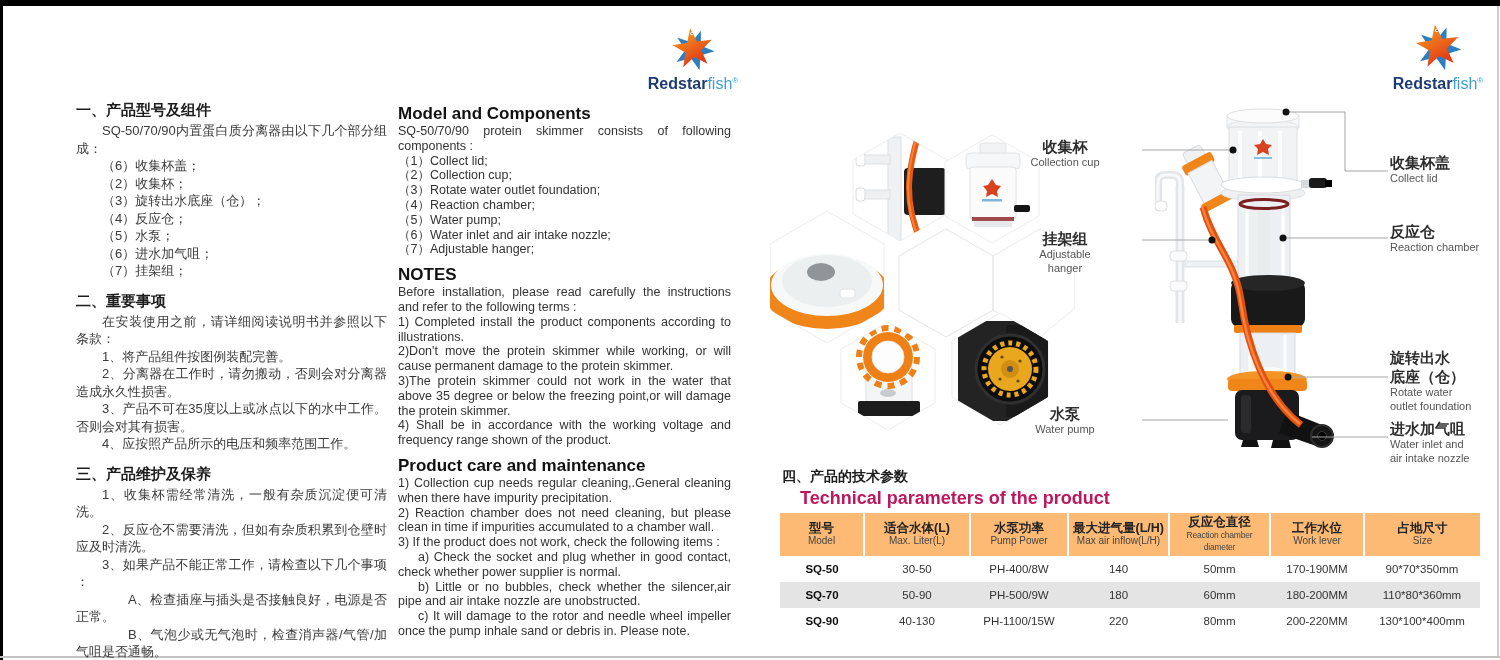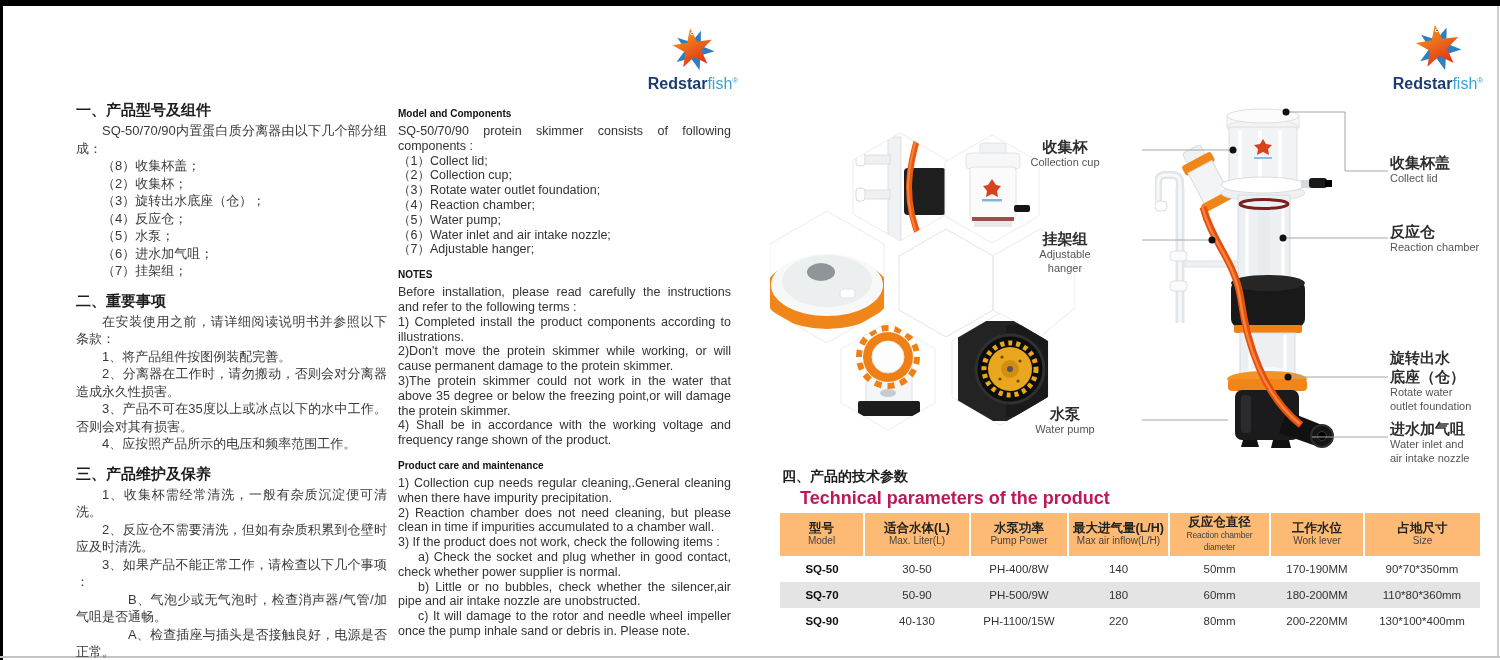--- a/index.html
+++ b/index.html
@@ -25,21 +25,21 @@
 
   
   .cn-col { position:absolute; left:40px; top:100px; width:347px; font-size:13px; line-height:17.5px; text-align:justify; color:#3a3a3a; }
   .cn-col h3 { margin:0 0 3px 0; font-size:15px; line-height:19px; color:#1d1d1d; }
   .cn-col section { margin-bottom:11px;margin-left:36px; }
   .cn-col p { margin:0; text-indent:2em; }
   .cn-col p.sub { text-indent:4em; }
 
   
   .en-col { position:absolute; left:398px; top:106px; width:333px; font-size:12.5px; line-height:14.8px; text-align:justify; color:#333; }
-  .en-col h3 { margin:0 0 2px 0; font-size:10px; line-height:16px; color:#111; }
+  .en-col h3 { margin:0 0 2px 0; font-size:17px; line-height:16px; color:#111; }
   .en-col section { margin-bottom:10px; }
   .en-col p { margin:0; }
   .en-col p.item { text-align:left; }
   .en-col p.sub { text-indent:1.6em; }
 
   
   .hex-cluster { position:absolute; left:770px; top:95px; }
   .product-fig { position:absolute; left:1155px; top:95px; }
   .connectors  { position:absolute; left:1060px; top:95px; pointer-events:none; }
 
@@ -115,43 +115,43 @@
       <circle cx="28.5" cy="12" r="2" fill="#fff"></circle>
         <circle cx="28.9" cy="12" r="0.9" fill="#5a2100"></circle>
     </svg>
     <div class="logo-text"><span class="primary">Redstar</span><span class="secondary">fish</span><sup>®</sup></div>
   </div>
 
   <div class="cn-col">
     <section>
       <h3>一、产品型号及组件</h3>
       <p>SQ-50/70/90内置蛋白质分离器由以下几个部分组成：</p>
-      <p>（8）收集杯盖；</p>
+      <p>（6）收集杯盖；</p>
       <p>（2）收集杯；</p>
       <p>（3）旋转出水底座（仓）；</p>
       <p>（4）反应仓；</p>
       <p>（5）水泵；</p>
       <p>（6）进水加气咀；</p>
       <p>（7）挂架组；</p>
     </section>
     <section>
       <h3>二、重要事项</h3>
       <p>在安装使用之前，请详细阅读说明书并参照以下条款：</p>
       <p>1、将产品组件按图例装配完善。</p>
       <p>2、分离器在工作时，请勿搬动，否则会对分离器造成永久性损害。</p>
       <p>3、产品不可在35度以上或冰点以下的水中工作。否则会对其有损害。</p>
       <p>4、应按照产品所示的电压和频率范围工作。</p>
     </section>
     <section>
       <h3>三、产品维护及保养</h3>
       <p>1、收集杯需经常清洗，一般有杂质沉淀便可清洗。</p>
       <p>2、反应仓不需要清洗，但如有杂质积累到仓壁时应及时清洗。</p>
       <p>3、如果产品不能正常工作，请检查以下几个事项 ：</p>
+      <p class="sub">A、检查插座与插头是否接触良好，电源是否正常。</p>
       <p class="sub">B、气泡少或无气泡时，检查消声器/气管/加气咀是否通畅。</p>
-      <p class="sub">A、检查插座与插头是否接触良好，电源是否正常。</p>
       <p class="sub">C、水泵吸入沙石或杂物，会造成转子和针刷的损害。需注意！</p>
     </section>
   </div>
 
   <div class="en-col">
     <section>
       <h3>Model and Components</h3>
       <p>SQ-50/70/90 protein skimmer consists of following components :</p>
       <p class="item">（1）Collect lid;</p>
       <p class="item">（2）Collection cup;</p>

